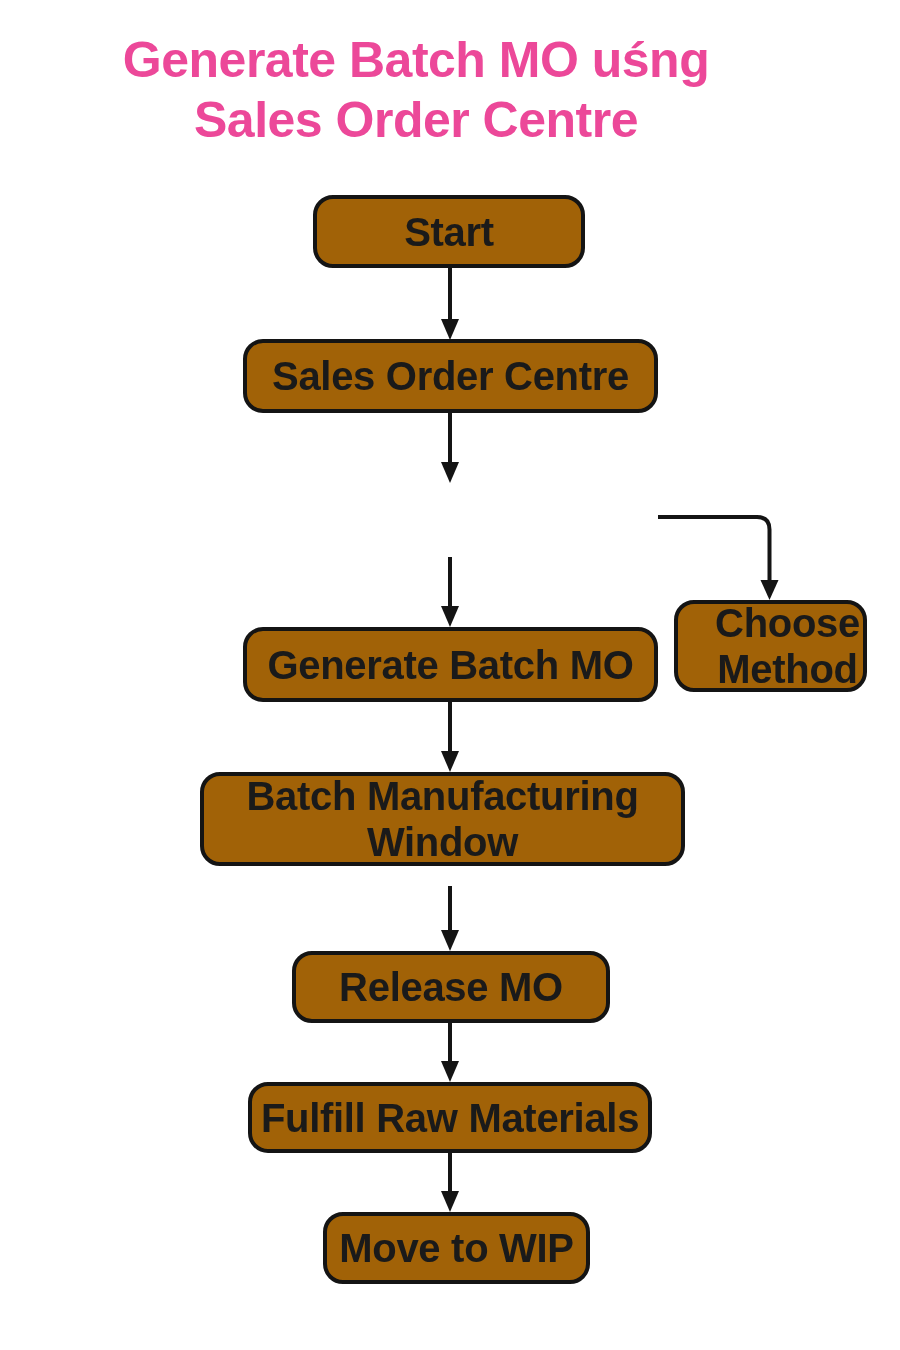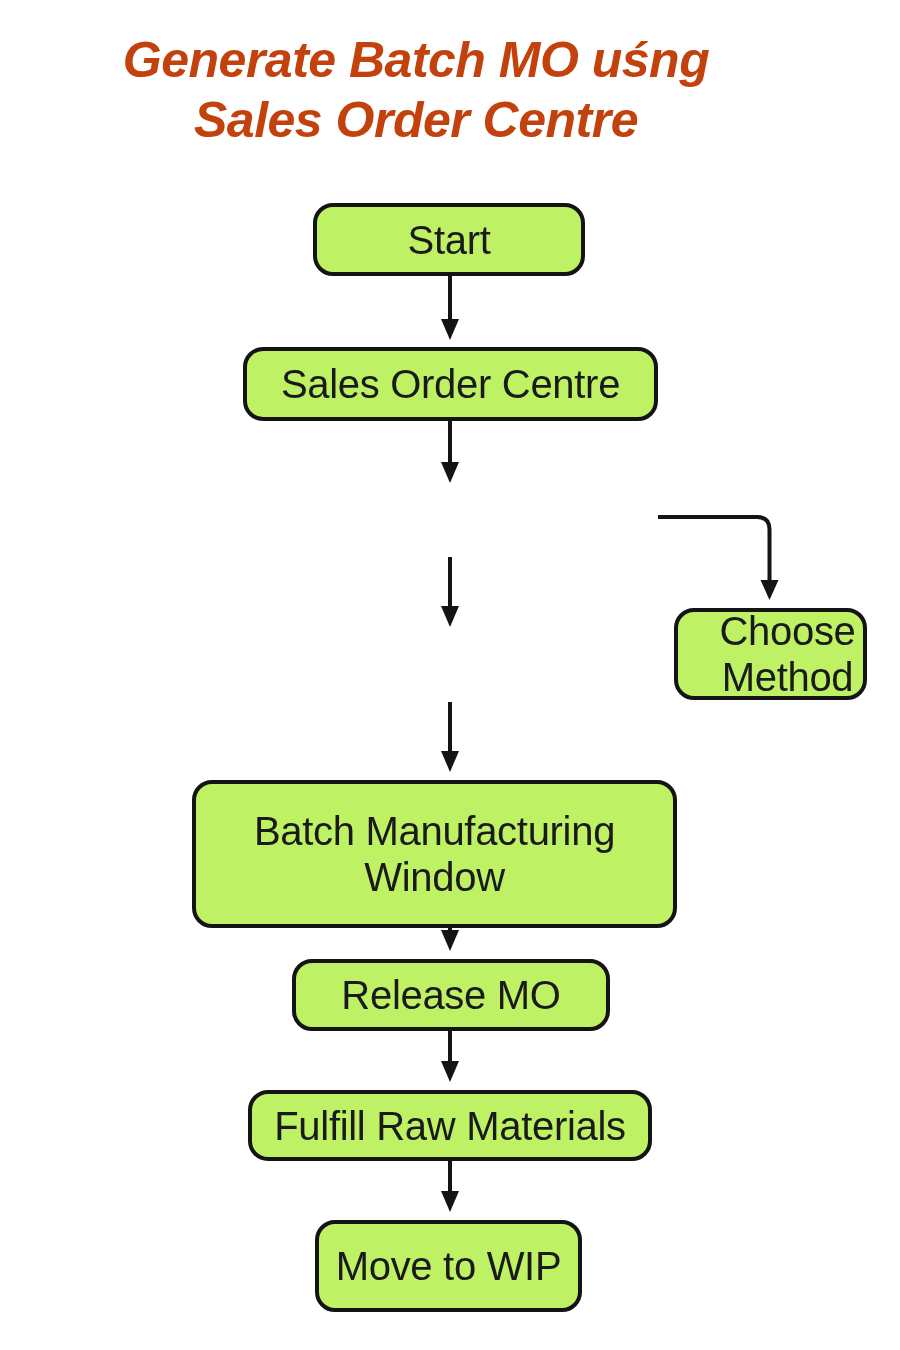--- a/index.html
+++ b/index.html
@@ -14,64 +14,62 @@
   .title {
     position: absolute;
     left: 0;
     top: 30px;
     width: 832px;
     text-align: center;
     font-size: 50px;
     line-height: 60px;
     font-weight: 700;
     letter-spacing: -0.5px;
-    color: #c2410c;
-    font-style: italic;
+    color: #ec4899;
   }
   .title span { display: block; }
   .edges {
     position: absolute;
     left: 0; top: 0;
     width: 900px; height: 1350px;
     pointer-events: none;
   }
   .edges line, .edges path {
     stroke: #141414;
     stroke-width: 4;
     fill: none;
   }
   .edges polygon { fill: #141414; stroke: none; }
   .node {
     position: absolute;
     box-sizing: border-box;
     display: flex;
     align-items: center;
     justify-content: center;
-    background: #bef264;
+    background: #a16207;
     border: 4px solid #141414;
     border-radius: 20px;
     color: #1a1a1a;
     font-size: 40px;
-    font-weight: 400;
+    font-weight: 700;
     letter-spacing: -0.3px;
     text-align: center;
     line-height: 46px;
     padding: 0 10px;
-    margin-top: 8px;
   }
   .nowrap { white-space: nowrap; }
   .n-start  { left: 313px; top: 195px;  width: 272px; height: 73px; }
   .n-soc    { left: 243px; top: 339px;  width: 415px; height: 74px; }
   .n-sso    { left: 243px; top: 483px;  width: 415px; height: 74px; }
   .n-gbm    { left: 243px; top: 627px;  width: 415px; height: 75px; }
   .n-choose { left: 674px; top: 600px;  width: 193px; height: 92px; padding-left: 44px; }
-  .n-bmw    { left: 192px; top: 772px;  width: 485px; height: 148px; }
+  .n-bmw    { left: 200px; top: 772px;  width: 485px; height: 94px; }
   .n-rmo    { left: 292px; top: 951px;  width: 318px; height: 72px; }
   .n-frm    { left: 248px; top: 1082px; width: 404px; height: 71px; }
-  .n-mtw    { left: 315px; top: 1212px; width: 267px; height: 92px; }
+  .n-mtw    { left: 323px; top: 1212px; width: 267px; height: 72px; }
 </style>
 </head>
 <body>
 
 <div class="canvas">
 
   <div class="title">
     <span>Generate Batch MO uśng</span>
     <span>Sales Order Centre</span>
   </div>
@@ -109,20 +107,21 @@
       <line x1="450" y1="1153" x2="450" y2="1193"></line>
       <polygon points="450,1212 441,1191 459,1191"></polygon>
     </g>
   </svg>
 
   <div class="node n-start nowrap">Start</div>
 
   <div class="node n-soc nowrap">Sales Order Centre</div>
 
 
+  <div class="node n-gbm nowrap">Generate Batch MO</div>
 
   <div class="node n-choose">Choose Method</div>
 
   <div class="node n-bmw">Batch Manufacturing Window</div>
 
   <div class="node n-frm nowrap">Fulfill Raw Materials</div>
 
   <div class="node n-rmo nowrap">Release MO</div>
 
   <div class="node n-mtw nowrap">Move to WIP</div>

